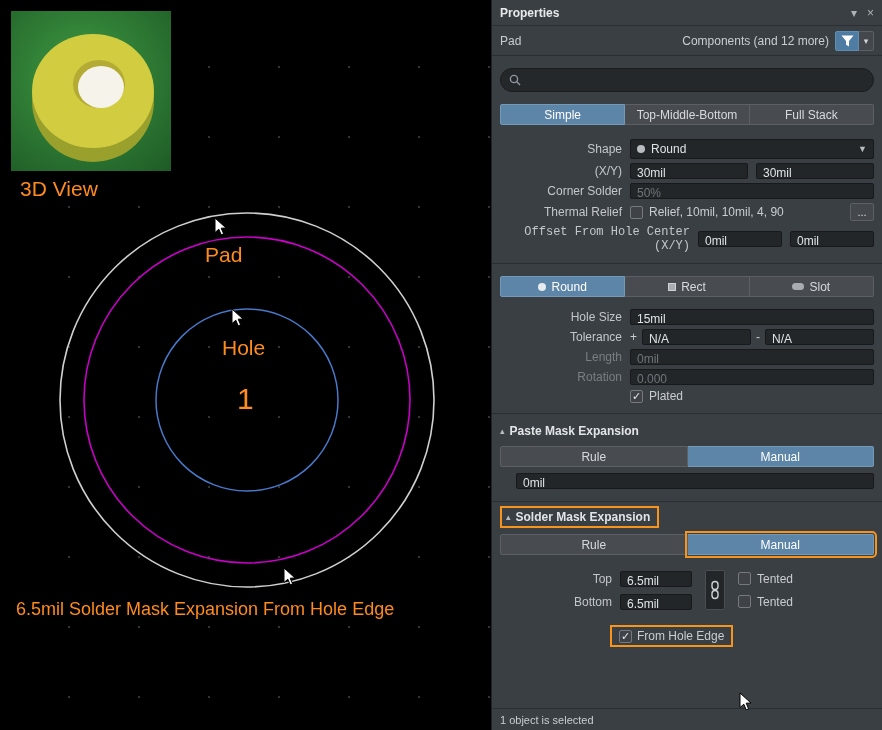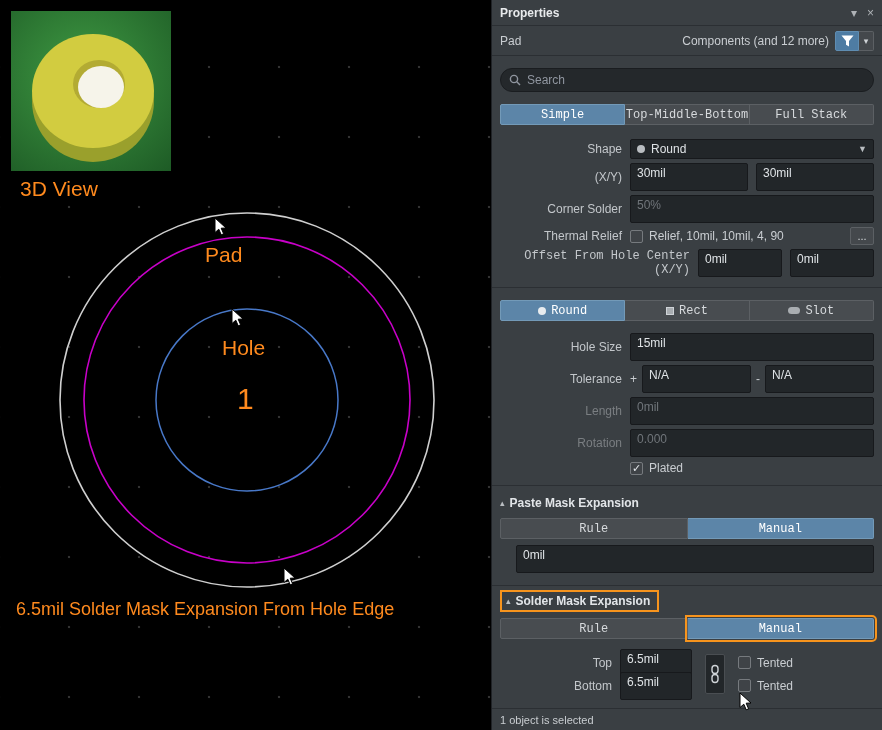--- a/index.html
+++ b/index.html
@@ -34,29 +34,29 @@
   .filter-dd { width:15px; height:20px; background:#44484c; border:1px solid #5c6064; border-left:none;
     border-radius:0 2px 2px 0; display:flex; align-items:center; justify-content:center; color:#cfd3d7; font-size:9px; }
 
   .search-row { margin:12px 8px 0 8px; height:24px; background:#24282b; border:1px solid #1a1d20;
     border-radius:12px; display:flex; align-items:center; padding:0 8px; gap:6px; }
   .search-row input { flex:1; background:transparent; border:none; outline:none; color:#dfe3e6; font-size:12px; }
   .search-row input::placeholder { color:#9096a0; }
 
   .tabs, .seg3, .seg2 { display:flex; margin:12px 8px 0 8px; }
   .tab, .seg { flex:1; height:21px; background:#484c50; border:1px solid #5c6064; border-left-width:0;
-    display:flex; align-items:center; justify-content:center; gap:5px; color:#d7dadd; cursor:default;font-family:Liberation Mono, monospace; }
+    display:flex; align-items:center; justify-content:center; gap:5px; color:#d7dadd; cursor:default; }
   .tab:first-child, .seg:first-child { border-left-width:1px; border-radius:2px 0 0 2px; }
   .tab:last-child, .seg:last-child { border-radius:0 2px 2px 0; }
   .sel { background:#5c85a8; border-color:#739ab8; color:#fff; }
 
   .form { margin:14px 8px 0 8px; display:grid; grid-template-columns:122px 1fr; column-gap:8px; row-gap:4px; align-items:center; }
   .form label { text-align:right; color:#c3c7cb; }
   label.dis { color:#7a7e82; }
-  .field { height:28px; background:#222629; border:1px solid #17191c; border-radius:2px; color:#dfe3e6;
+  .field { height:16px; background:#222629; border:1px solid #17191c; border-radius:2px; color:#dfe3e6;
     padding:0 6px; line-height:18px; overflow:hidden; white-space:nowrap; }
   .field.dis { color:#70757a; }
   .pair { display:grid; grid-template-columns:1fr 1fr; gap:8px; }
   .dropdown { height:20px; background:#222629; border:1px solid #17191c; border-radius:2px; color:#dfe3e6;
     display:flex; align-items:center; gap:6px; padding:0 6px; }
   .dd-arrow { margin-left:auto; font-size:9px; color:#b9bdc1; }
   .bullet { width:8px; height:8px; border-radius:50%; background:#b9bdc1; display:inline-block; }
   .inline { display:flex; align-items:center; gap:6px; }
   .cb { width:13px; height:13px; background:#3f4347; border:1px solid #767a7e; border-radius:2px;
     display:inline-flex; align-items:center; justify-content:center; font-size:11px; color:#e6eaed; flex:none; }
@@ -157,21 +157,20 @@
           </span>
         </span>
       </span>
     </div>
 
     <div class="search-row">
       <svg width="12" height="12" viewBox="0 0 12 12">
         <circle cx="5" cy="5" r="3.6" fill="none" stroke="#9096a0" stroke-width="1.4"></circle>
         <line x1="7.8" y1="7.8" x2="11" y2="11" stroke="#9096a0" stroke-width="1.4"></line>
       </svg>
-      <input placeholder="Search" style="">
     </div>
 
     <div class="tabs">
       <div class="tab sel">Simple</div>
       <div class="tab">Top-Middle-Bottom</div>
       <div class="tab">Full Stack</div>
     </div>
 
     <div class="form">
       <label>Shape</label>

